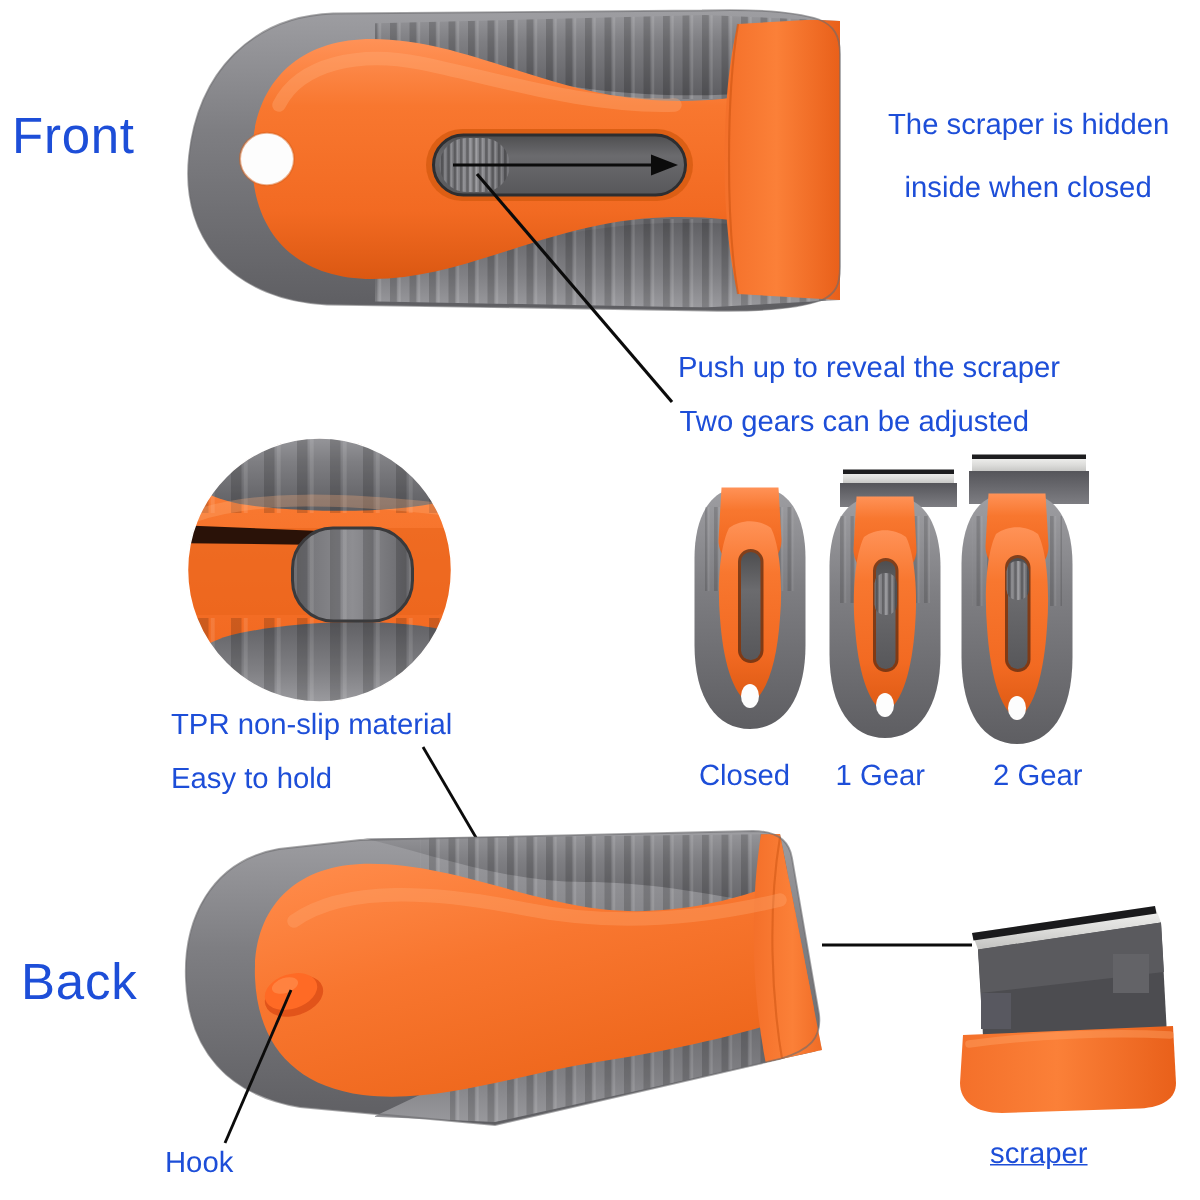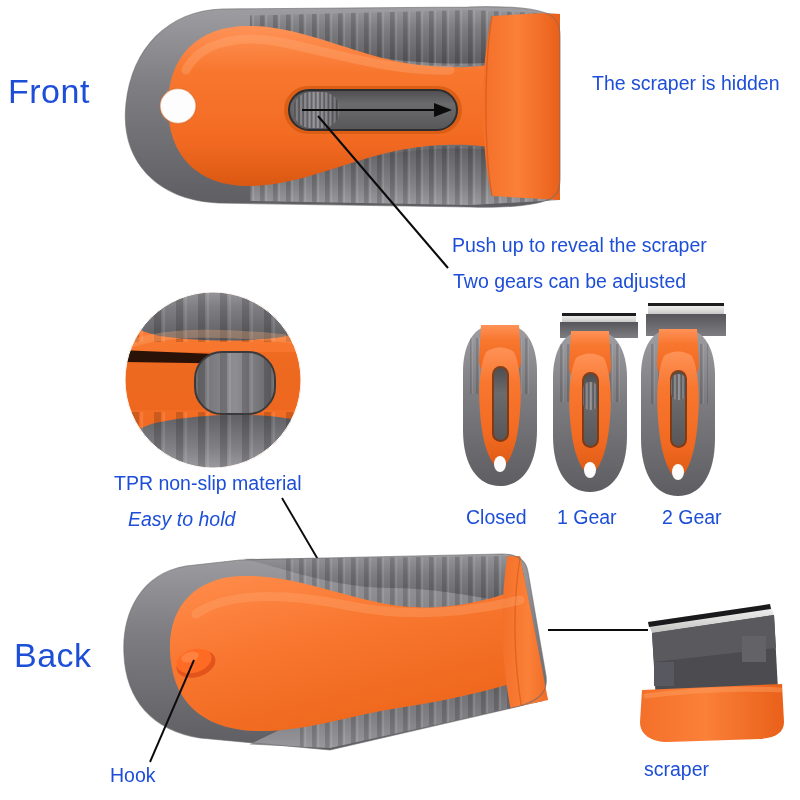--- a/index.html
+++ b/index.html
@@ -341,28 +341,29 @@
                C 650,742 640,734 640,722 Z" fill="url(#orangeH)"></path>
       <path d="M646,696 C 690,690 740,688 780,690" stroke="#FFA163" stroke-width="5" fill="none" opacity=".45" stroke-linecap="round"></path>
     </g>
   </svg>
 
   <div class="txt side-label" style="left:8px; top:74px;">Front</div>
 
   <div class="txt side-label" style="left:14px; top:638px;text-align:center;">Back</div>
 
   <div class="txt callout" style="left:592px; top:74px;">The scraper is hidden</div>
+  <div class="txt callout" style="left:603px; top:116px;">inside when closed</div>
 
   <div class="txt callout" style="left:452px; top:236px;">Push up to reveal the scraper</div>
   <div class="txt callout" style="left:453px; top:272px;">Two gears can be adjusted</div>
 
   <div class="txt callout" style="left:114px; top:474px;">TPR non-slip material</div>
-  <div class="txt callout" style="left:128px; top:510px;font-style:italic;">Easy to hold</div>
+  <div class="txt callout" style="left:114px; top:510px;">Easy to hold</div>
 
   <div class="txt gear-lbl" style="left:466px; top:508px;">Closed</div>
   <div class="txt gear-lbl" style="left:557px; top:508px;">1 Gear</div>
   <div class="txt gear-lbl" style="left:662px; top:508px;">2 Gear</div>
 
   <div class="txt callout" style="left:110px; top:766px;text-align:center;">Hook</div>
 
-  <div class="txt callout" style="left:644px; top:760px;">scraper</div>
+  <div class="txt callout" style="left:660px; top:760px;text-decoration:underline;">scraper</div>
 
 </div>
 
 </body></html>

